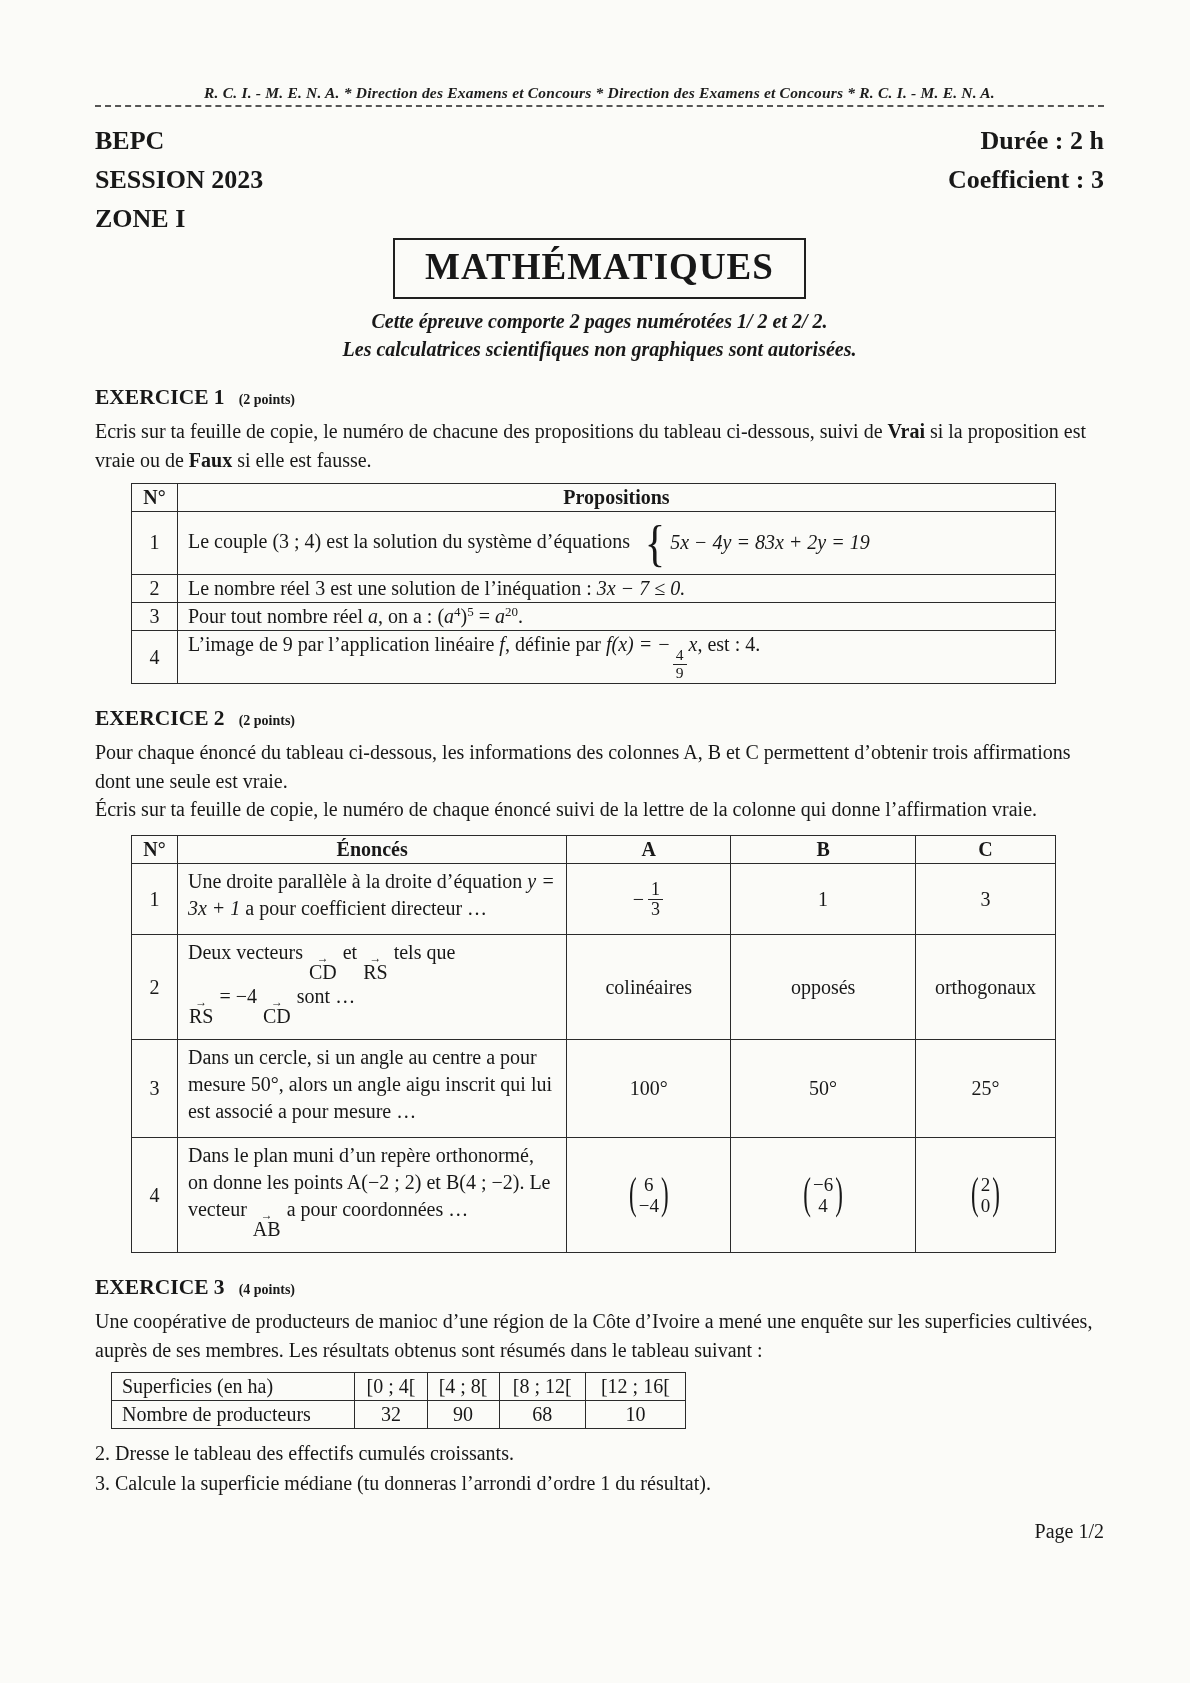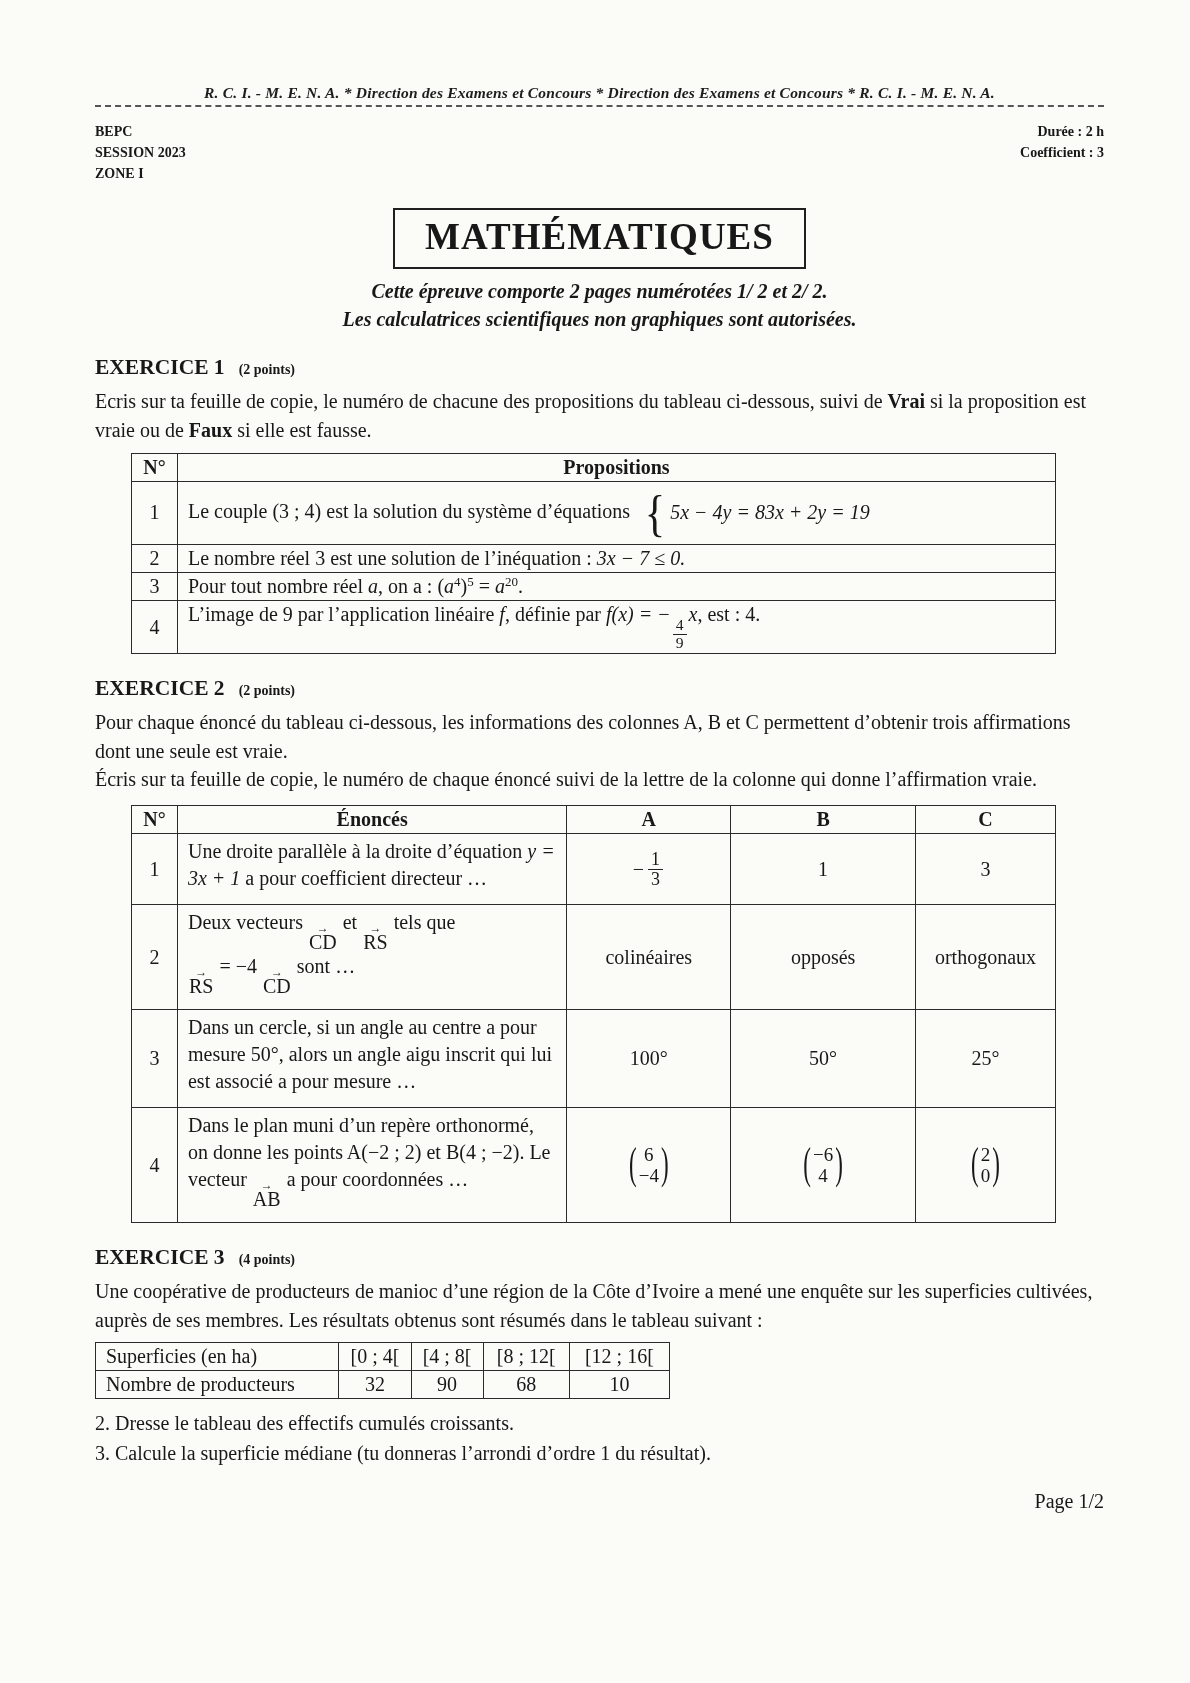--- a/index.html
+++ b/index.html
@@ -14,24 +14,24 @@
   }
   .page { padding:84px 86px 0 95px; height:1683px; overflow:hidden; }
 
   .header-line {
     text-align:center; font-style:italic; font-weight:bold;
     font-size:15.5px; letter-spacing:.2px; color:#1d1d1d;
   }
   .dashed { border-bottom:2px dashed #555; margin-top:3px; }
 
   .info-row { display:flex; justify-content:space-between; margin-top:14px;
-    font-weight:bold; font-size:14px; line-height:1.5; }
+    font-weight:bold; font-size:26px; line-height:1.5; }
   .info-right { text-align:right; }
 
-  .title-wrap { text-align:center; margin-top:24px; }
+  .title-wrap { text-align:center; }
   .title-box {
     display:inline-block; border:2.5px solid #1f1f1f;
     padding:5px 30px 9px; font-size:37px; font-weight:bold; letter-spacing:1px;
   }
 
   .notices { text-align:center; margin-top:9px; font-weight:bold; font-style:italic;
     font-size:20px; line-height:1.38; }
 
   .section-heading { margin-top:22px; font-weight:bold; font-size:21.5px; }
   .ex-points { font-size:14px; margin-left:14px; }
@@ -44,21 +44,21 @@
   th { text-align:center; font-weight:bold; }
 
   .table1 { margin:9px 0 0 36px; width:925px; }
   .table1 .cnum { width:46px; text-align:center; }
 
   .table2 { margin:12px 0 0 36px; width:925px; }
   .table2 .cnum { text-align:center; }
   .table2 .choice { text-align:center; }
   .table2 .enon { line-height:1.35; padding-top:4px; padding-bottom:12px; }
 
-  .table3 { margin-top:8px; width:575px; }
+  .table3 { margin-top:8px; width:575px;margin-left:16px; }
   .table3 td { padding:2px 10px; }
   .table3 .cell { text-align:center; }
 
   .questions { margin-top:9px; line-height:1.5; }
 
   .footer { text-align:right; margin-top:22px; font-weight:normal; }
 
   
   .mi { font-style:italic; }
   .sup { font-size:.65em; position:relative; top:-.5em; }

